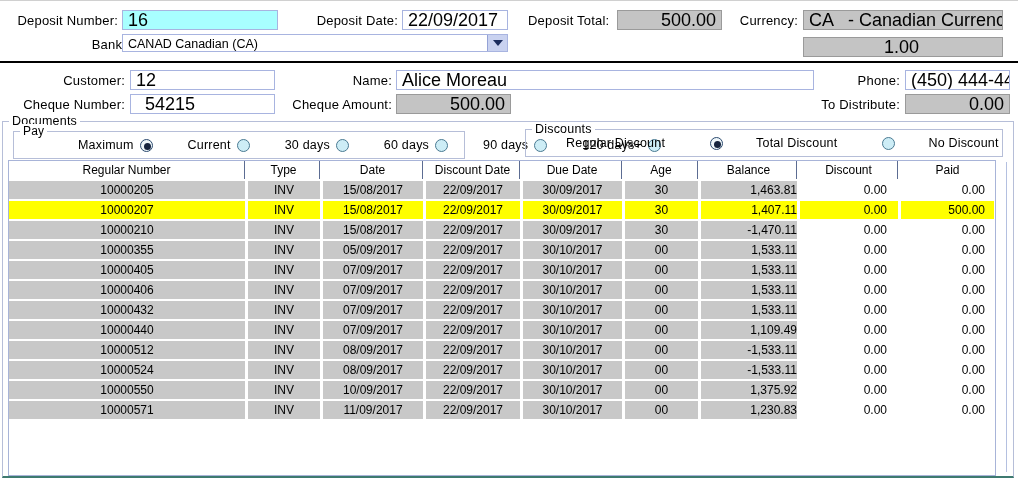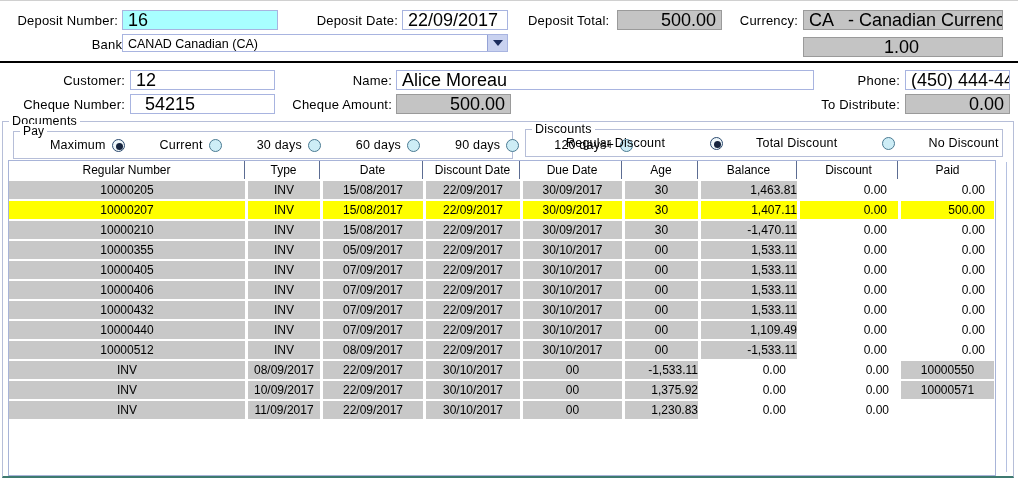--- a/index.html
+++ b/index.html
@@ -196,21 +196,21 @@
 
 <div class="abs lbl" style="left:288px; top:97px; width:104px;">Cheque Amount:</div>
 <div class="abs field gray right" style="left:396px; top:94px; width:115px;">500.00</div>
 
 <div class="abs lbl" style="left:808px; top:97px; width:92px;">To Distribute:</div>
 <div class="abs field gray right" style="left:905px; top:94px; width:105px;">0.00</div>
 
 <div class="groupbox" id="documents-box" style="left:2px; top:121px; width:1012px; height:357px;">
   <span class="legend">Documents</span>
 
-  <div class="groupbox" style="left:10px; top:9px; width:500px; height:28px;">
+  <div class="groupbox" style="left:10px; top:9px; width:452px; height:28px;padding-left:28px;">
     <span class="legend" style="font-size:12px;">Pay</span>
     <div class="radio-row" id="pay-options">
   <span class="radio-item">
     <span class="radio-label">Maximum</span>
     <span class="radio-circle selected"></span>
   </span>
 
   <span class="radio-item">
     <span class="radio-label">Current</span>
     <span class="radio-circle"></span>
@@ -346,20 +346,21 @@
       <div class="td c8 editable">0.00</div>
       <div class="td c0 gray">10000512</div>
       <div class="td c1 gray">INV</div>
       <div class="td c2 gray">08/09/2017</div>
       <div class="td c3 gray">22/09/2017</div>
       <div class="td c4 gray">30/10/2017</div>
       <div class="td c5 gray">00</div>
       <div class="td c6 gray">-1,533.11</div>
       <div class="td c7 editable">0.00</div>
       <div class="td c8 editable">0.00</div>
+      <div class="td c0 gray">10000524</div>
       <div class="td c1 gray">INV</div>
       <div class="td c2 gray">08/09/2017</div>
       <div class="td c3 gray">22/09/2017</div>
       <div class="td c4 gray">30/10/2017</div>
       <div class="td c5 gray">00</div>
       <div class="td c6 gray">-1,533.11</div>
       <div class="td c7 editable">0.00</div>
       <div class="td c8 editable">0.00</div>
       <div class="td c0 gray">10000550</div>
       <div class="td c1 gray">INV</div>

